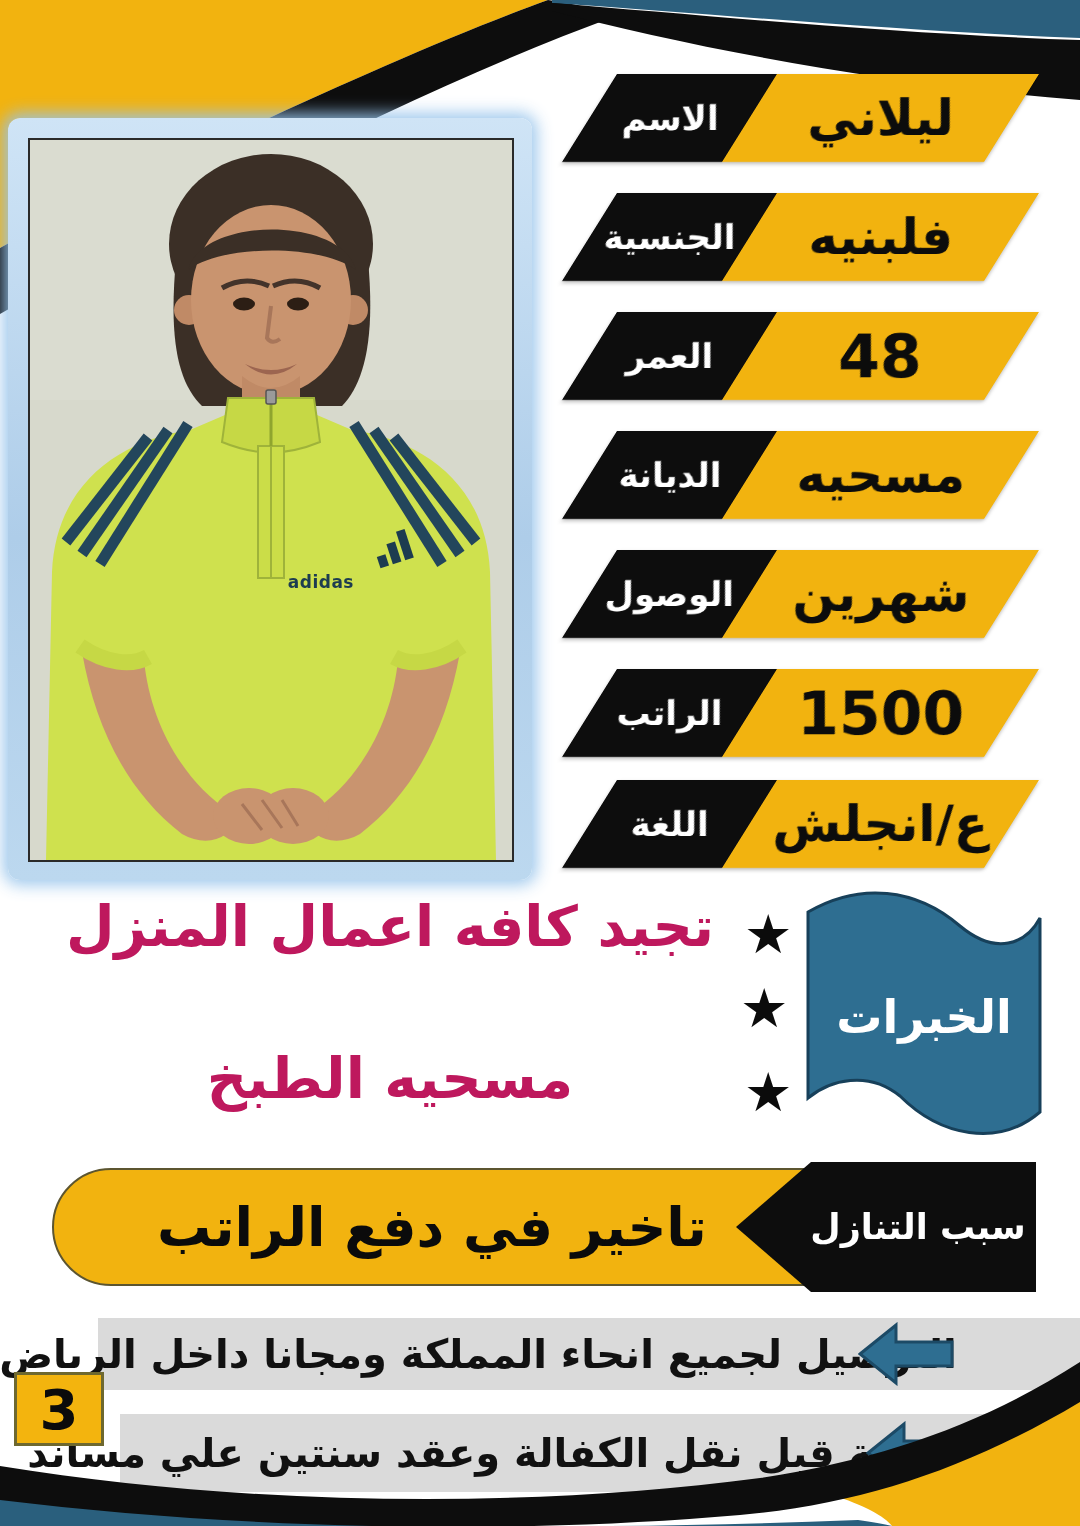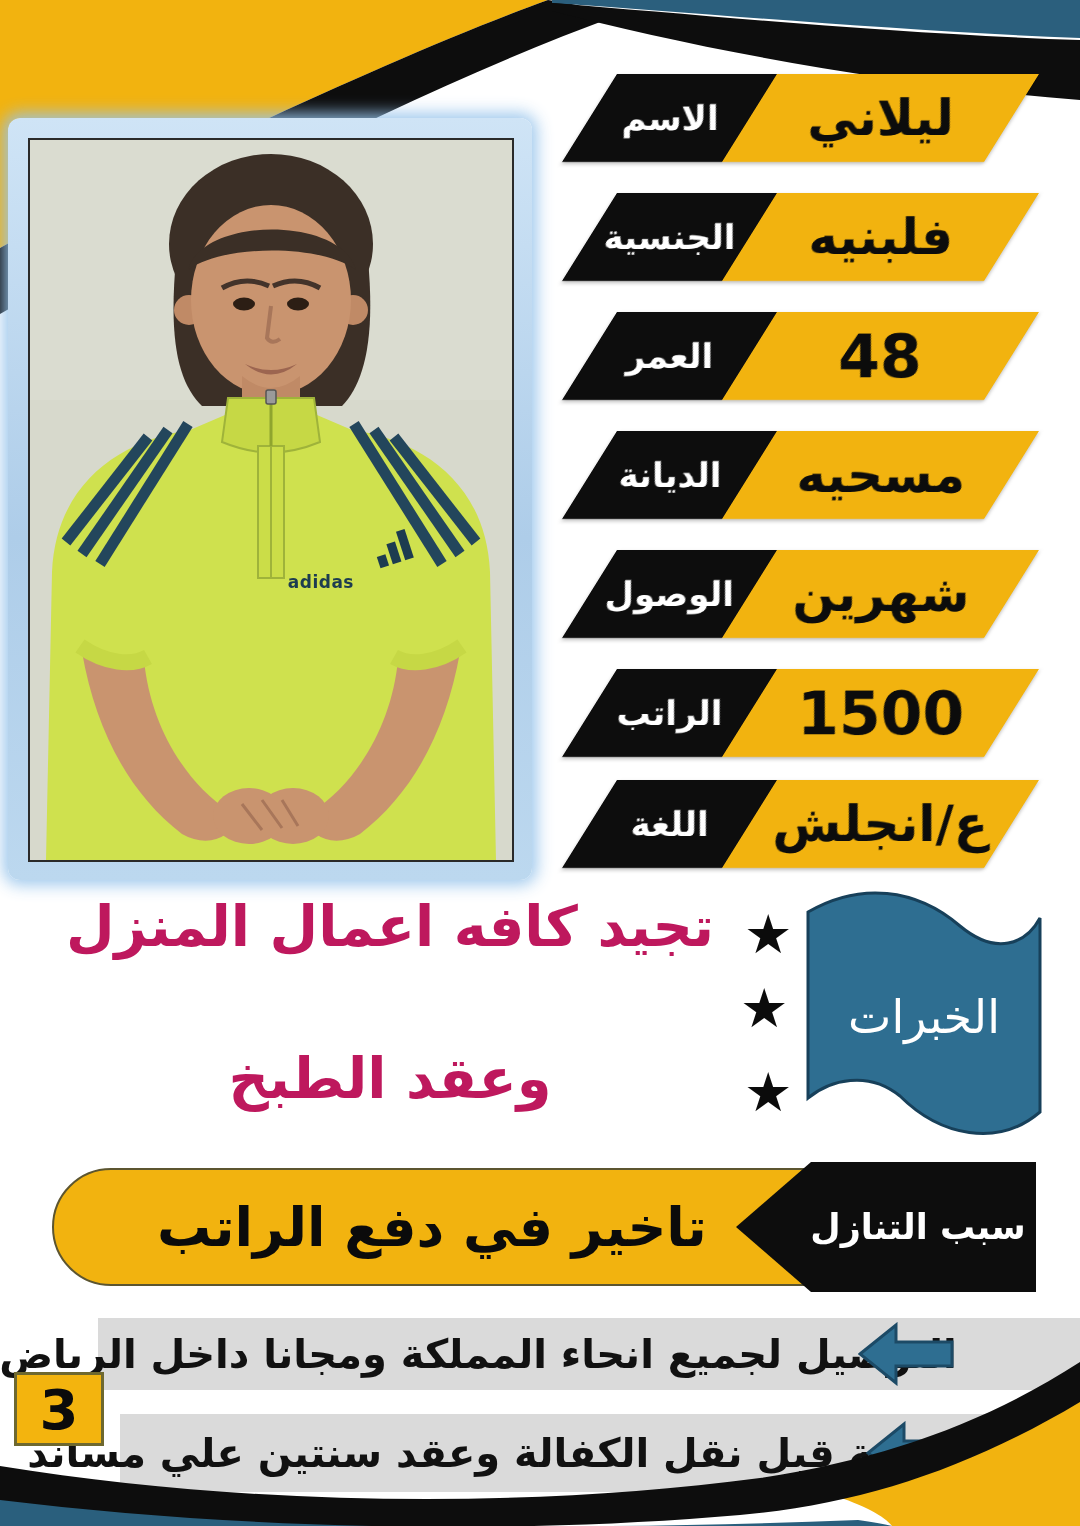--- a/index.html
+++ b/index.html
@@ -41,21 +41,21 @@
 
   
   .exp-line{z-index:3;text-align:center;font-weight:800;color:#be185d;line-height:1.1;}
   .exp-1{left:30px;top:896px;width:720px;font-size:56px;}
   .exp-2{left:5px;top:996px;width:745px;font-size:38px;}
   .exp-3{left:30px;top:1048px;width:720px;font-size:56px;}
   .star{z-index:3;font-size:54px;color:#0b0b0b;line-height:1;}
 
   .flag-label{
     position:absolute;left:0;top:0;width:100%;height:100%;display:flex;align-items:center;justify-content:center;
-    color:#ffffff;font-size:46px;font-weight:400;padding-top:6px;box-sizing:border-box;
+    color:#ffffff;font-size:46px;font-weight:700;padding-top:6px;box-sizing:border-box;
   }
 
   
   .waiver-pill{
     left:52px;top:1168px;width:760px;height:118px;z-index:3;
     background:#F2B30F;border:2px solid #5c5530;border-radius:62px 6px 6px 62px;
     display:flex;align-items:center;justify-content:center;box-sizing:border-box;
   }
   .waiver-pill span{font-size:54px;font-weight:800;color:#0b0b0b;white-space:nowrap;}
   .waiver-box{
@@ -225,21 +225,21 @@
       <div class="blab">
           <span>اللغة</span>
         </div>
       <div class="bval">
           <span>ع/انجلش</span>
         </div>
     </div>
   </div>
 
   <div class="abs exp-line exp-1">تجيد كافه اعمال المنزل</div>
-  <div class="abs exp-line exp-3">وعقد الطبخ</div>
+  <div class="abs exp-line exp-3">مسحيه الطبخ</div>
 
   <div class="abs star" style="left:744px;top:908px">★</div>
   <div class="abs star" style="left:740px;top:982px">★</div>
   <div class="abs star" style="left:744px;top:1066px">★</div>
 
   <div class="abs z3" style="left:800px;top:886px;width:248px;height:256px">
     <svg width="248" height="256" viewBox="0 0 248 256">
       <path d="M8,26 C60,-4 116,2 160,40 C196,70 226,58 240,32 L240,226 C198,262 140,250 100,210 C68,184 30,194 8,212 Z" fill="#2E6E91" stroke="#17405a" stroke-width="3"></path>
     </svg>
     <div class="flag-label">الخبرات</div>

